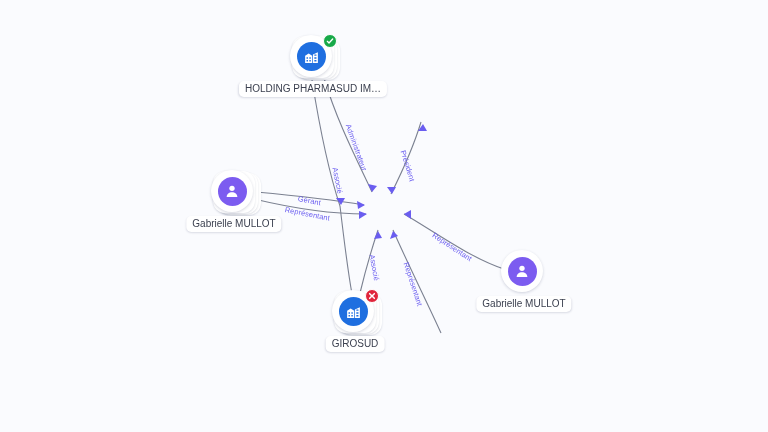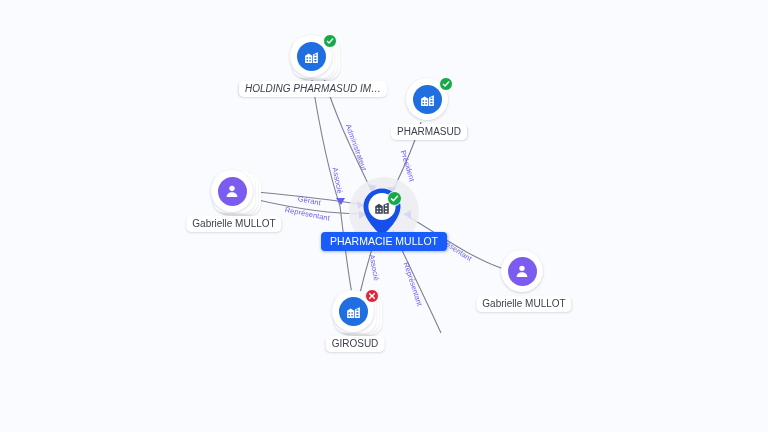--- a/index.html
+++ b/index.html
@@ -155,82 +155,41 @@
             <path d="M14 21V9l7-3v15h-7zm2-2h3v-2h-3v2zm0-4h3v-2h-3v2zm0-4h3V9h-3v2z"></path>
           </svg>
         </div>
       </div>
       <div class="badge ok" style="right:-1px;top:-1px;">
         <svg width="8" height="8" viewBox="0 0 24 24" fill="none" stroke="#ffffff" stroke-width="4" stroke-linecap="round" stroke-linejoin="round">
           <polyline points="4,13 9,18 20,6"></polyline>
         </svg>
       </div>
     </div>
-    <div class="node-label" style="top:46px;font-style:italic;">HOLDING PHARMASUD IM…</div>
-  </div>
-
-  <div class="node" style="left:429px;top:101px;">
-    <div class="node-hit">
-      <div class="disc">
-        <div class="disc-inner company">
-          <svg width="17" height="17" viewBox="0 0 24 24" fill="#ffffff">
-            <path d="M3 21V11l5-3.2L13 11v10H3zm2-2h2v-2H5v2zm4 0h2v-2H9v2zm-4-4h2v-2H5v2zm4 0h2v-2H9v2z"></path>
-            <path d="M14 21V9l7-3v15h-7zm2-2h3v-2h-3v2zm0-4h3v-2h-3v2zm0-4h3V9h-3v2z"></path>
-          </svg>
-        </div>
-      </div>
-      <div class="badge ok" style="right:-1px;top:-1px;">
-        <svg width="8" height="8" viewBox="0 0 24 24" fill="none" stroke="#ffffff" stroke-width="4" stroke-linecap="round" stroke-linejoin="round">
-          <polyline points="4,13 9,18 20,6"></polyline>
-        </svg>
-      </div>
-    </div>
-    <div class="node-label" style="top:46px;">PHARMASUD</div>
-  </div>
+    <div class="node-label" style="top:46px;">HOLDING PHARMASUD IM…</div>
+  </div>
+
 
   <div class="node" style="left:234px;top:193px;">
     <div class="node-hit">
       <div class="stack s1"></div>
       <div class="stack s2"></div>
       <div class="stack s3"></div>
       <div class="disc">
         <div class="disc-inner person">
           <svg width="16" height="16" viewBox="0 0 24 24" fill="#ffffff">
             <circle cx="12" cy="8" r="4"></circle>
             <path d="M4 21c0-4.4 3.6-7 8-7s8 2.6 8 7H4z"></path>
           </svg>
         </div>
       </div>
     </div>
     <div class="node-label" style="top:46px;">Gabrielle MULLOT</div>
   </div>
 
-  <div class="node" style="left:384px;top:212px;">
-    <div class="halo"></div>
-    <div class="node-hit">
-      <div class="pin">
-        <svg width="40" height="50" viewBox="0 0 40 50">
-          <path d="M20 1.5c-10.2 0-18.5 8.1-18.5 18.1 0 12.6 14.9 26.3 17.3 28.4a1.8 1.8 0 0 0 2.4 0C23.6 45.9 38.5 32.2 38.5 19.6 38.5 9.6 30.2 1.5 20 1.5z" fill="#1750e8"></path>
-          <circle cx="20" cy="19.5" r="13.6" fill="#ffffff"></circle>
-        </svg>
-        <div style="position:absolute;left:11px;top:11px;width:18px;height:18px;display:flex;align-items:center;justify-content:center;">
-          <svg width="18" height="18" viewBox="0 0 24 24" fill="#3b4256">
-            <path d="M3 21V11l5-3.2L13 11v10H3zm2-2h2v-2H5v2zm4 0h2v-2H9v2zm-4-4h2v-2H5v2zm4 0h2v-2H9v2z"></path>
-            <path d="M14 21V9l7-3v15h-7zm2-2h3v-2h-3v2zm0-4h3v-2h-3v2zm0-4h3V9h-3v2z"></path>
-          </svg>
-        </div>
-      </div>
-      <div class="badge ok" style="left:26px;top:2px;width:15px;height:15px;">
-        <svg width="9" height="9" viewBox="0 0 24 24" fill="none" stroke="#ffffff" stroke-width="4" stroke-linecap="round" stroke-linejoin="round">
-          <polyline points="4,13 9,18 20,6"></polyline>
-        </svg>
-      </div>
-    </div>
-    <div class="node-label primary" style="top:43px;">PHARMACIE MULLOT</div>
-  </div>
 
   <div class="node" style="left:524px;top:273px;">
     <div class="node-hit">
       <div class="disc">
         <div class="disc-inner person">
           <svg width="16" height="16" viewBox="0 0 24 24" fill="#ffffff">
             <circle cx="12" cy="8" r="4"></circle>
             <path d="M4 21c0-4.4 3.6-7 8-7s8 2.6 8 7H4z"></path>
           </svg>
         </div>

